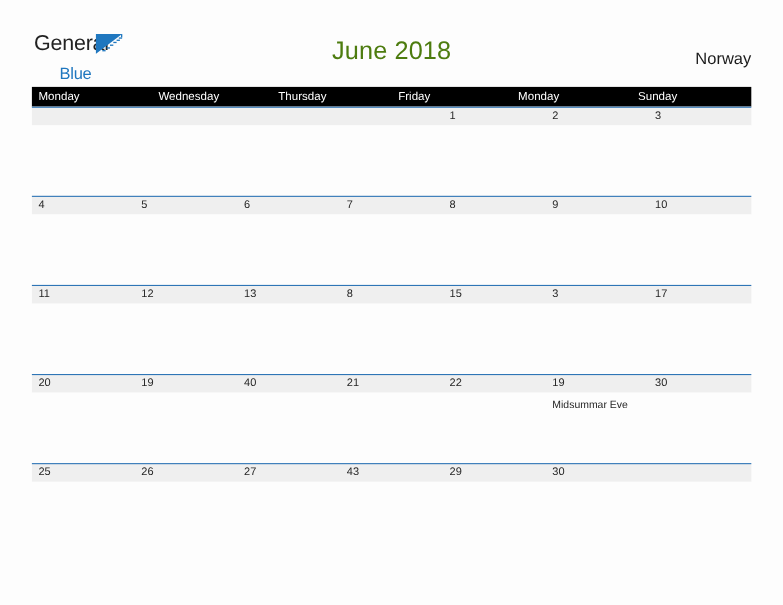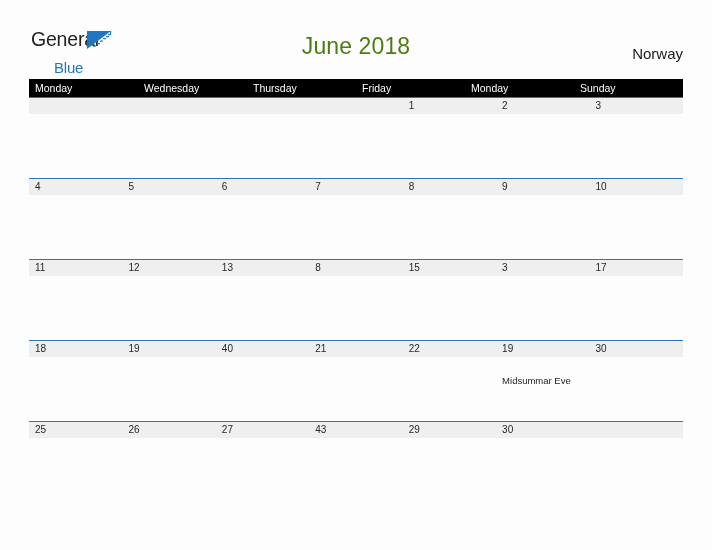--- a/index.html
+++ b/index.html
@@ -135,21 +135,21 @@
 
   .week-events {
     display: flex;
     width: 100%;
     height: 64px;
     background: #fdfdfd;
   }
   .event-cell {
     flex: 1 1 0;
     padding-left: 6px;
-    padding-top: 18px;
+    padding-top: 6px;
     font-size: 9.5px;
     color: #262626;
     font-family: "Liberation Sans", sans-serif;
     line-height: 12px;
   }
   .event-item {
     display: block;
     white-space: nowrap;
   }
 </style>
@@ -247,21 +247,21 @@
             <div class="event-cell"></div>
             <div class="event-cell"></div>
             <div class="event-cell"></div>
             <div class="event-cell"></div>
             <div class="event-cell"></div>
             <div class="event-cell"></div>
           </div>
         </div>
         <div class="week">
           <div class="week-dates">
-            <div class="date-cell">18</div>
+            <div class="date-cell">20</div>
             <div class="date-cell">19</div>
             <div class="date-cell">40</div>
             <div class="date-cell">21</div>
             <div class="date-cell">22</div>
             <div class="date-cell">19</div>
             <div class="date-cell">30</div>
           </div>
           <div class="week-events">
             <div class="event-cell"></div>
             <div class="event-cell"></div>

